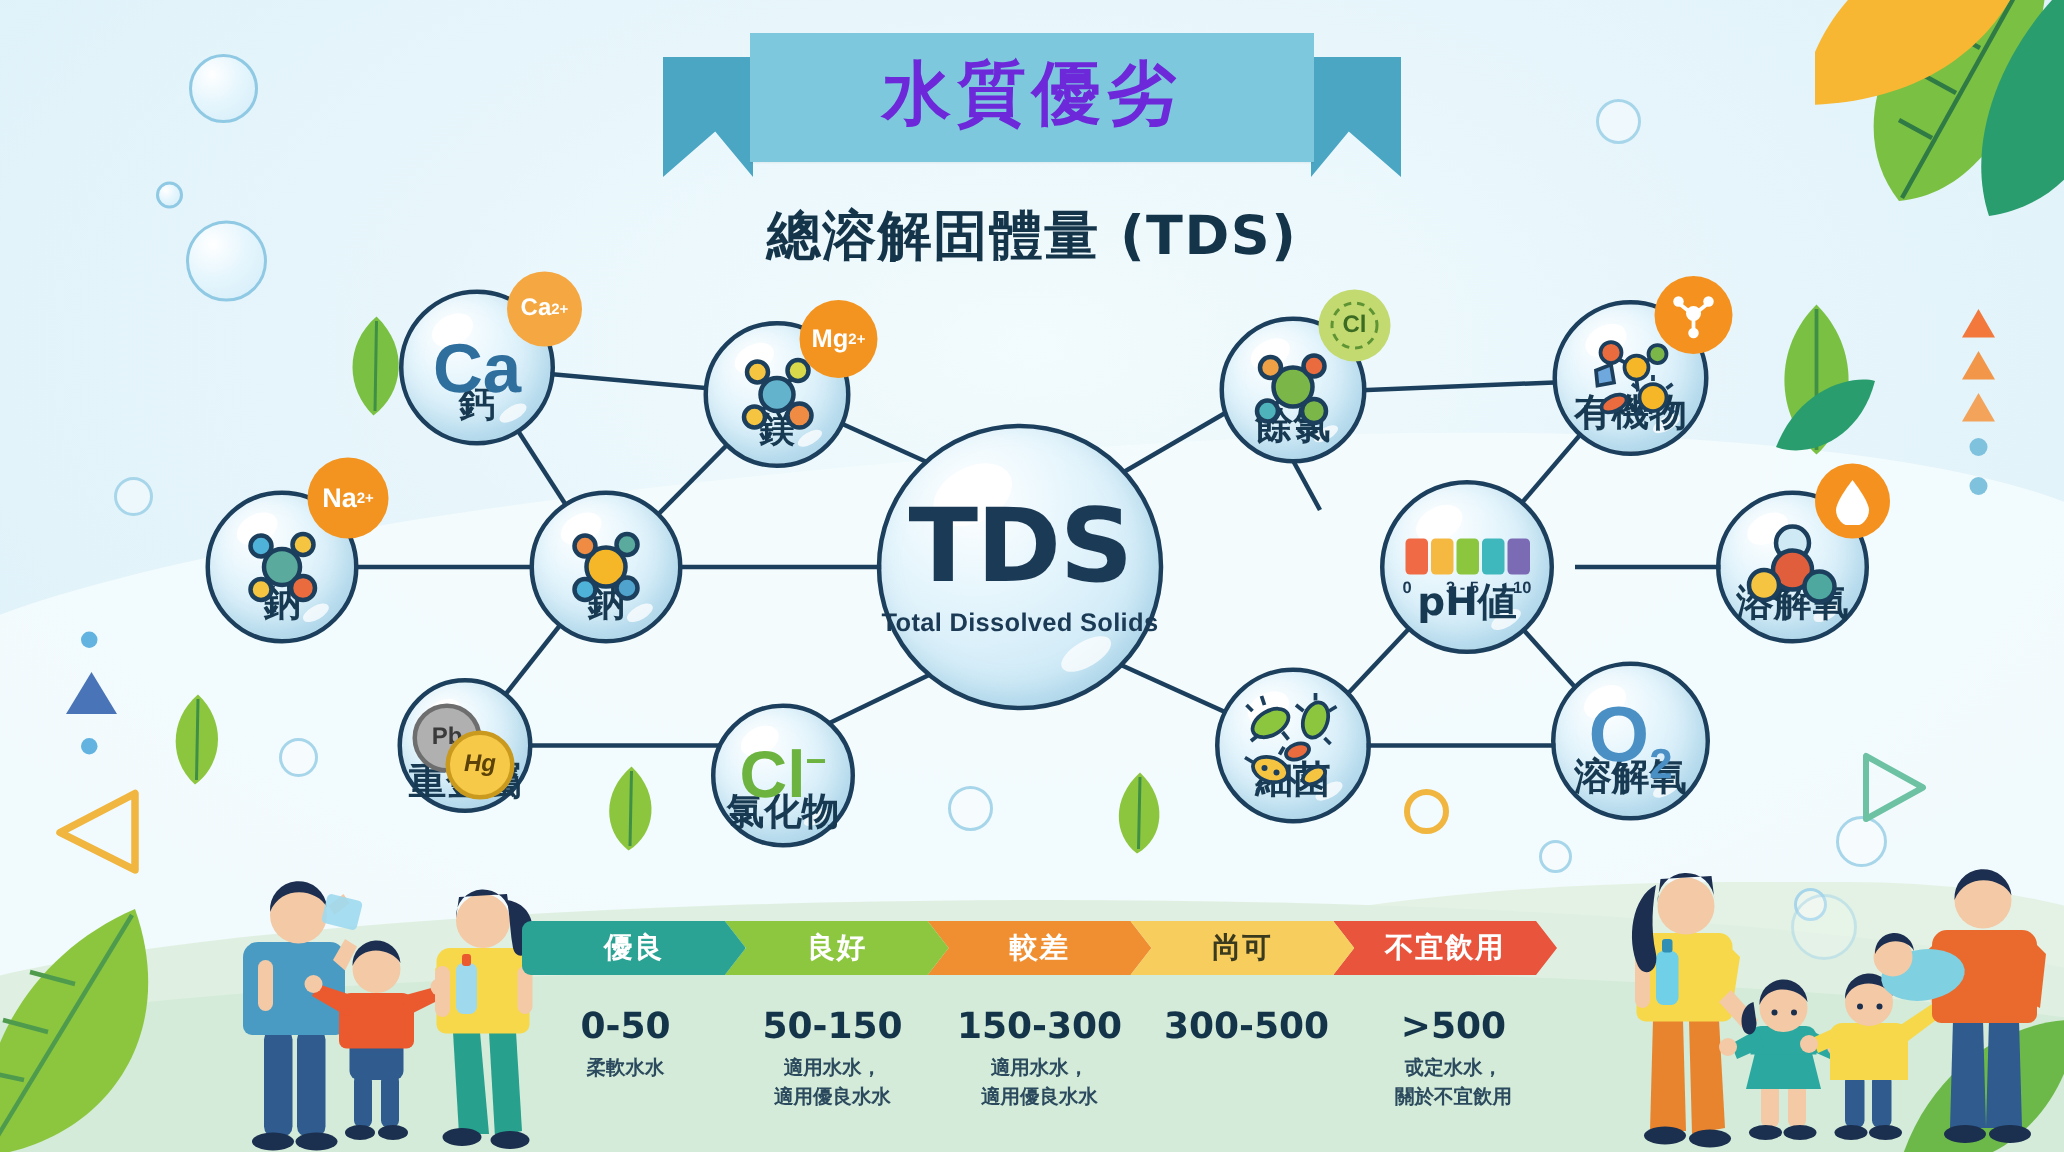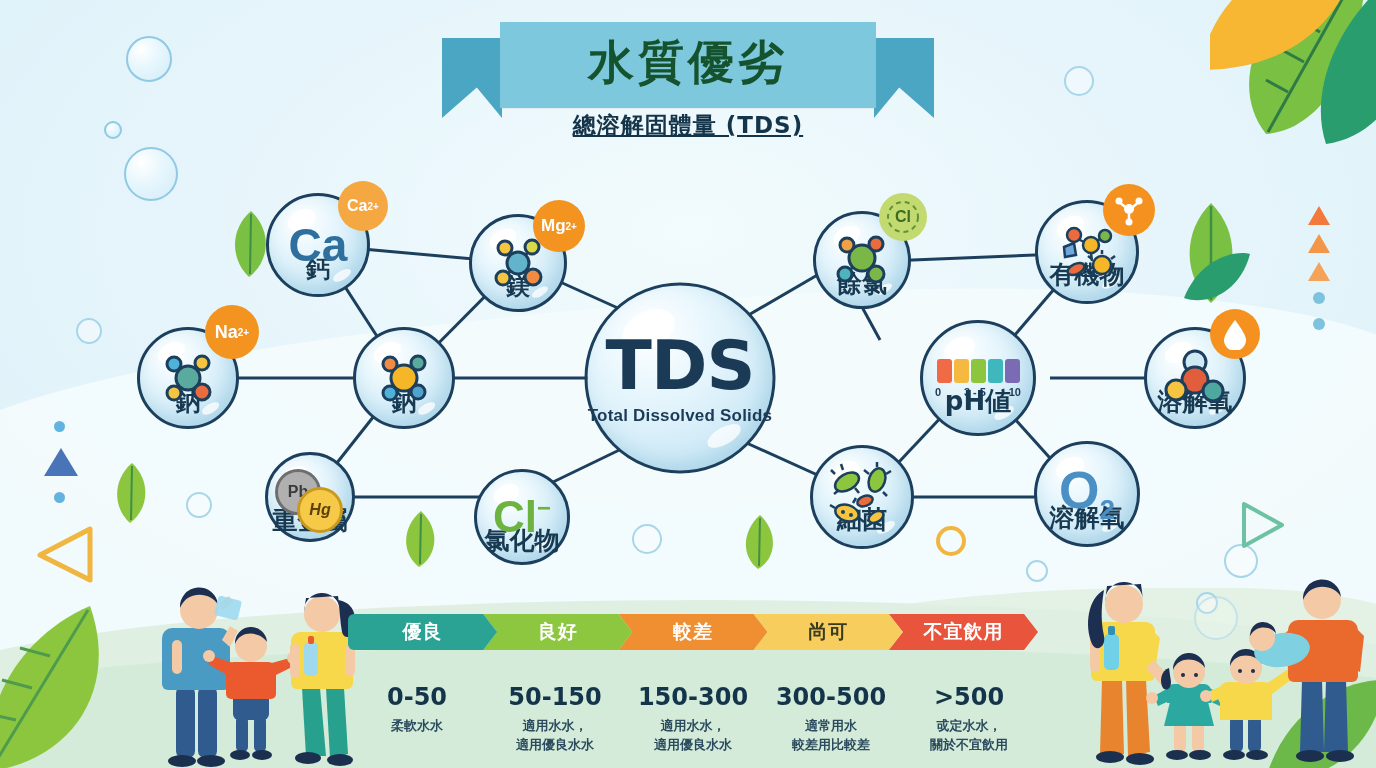--- a/index.html
+++ b/index.html
@@ -35,24 +35,24 @@
   .dot{position:absolute;border-radius:50%;pointer-events:none;}
 
   
   #title-wrap{position:absolute;left:0;top:22px;width:1376px;text-align:center;}
   .ribbon{position:relative;display:inline-block;}
   .ribbon-tail{position:absolute;top:16px;width:60px;height:80px;background:#4ba6c4;}
   .ribbon-tail.l{left:-58px;clip-path:polygon(0 0,100% 0,100% 100%,58% 62%,0 100%);}
   .ribbon-tail.r{right:-58px;clip-path:polygon(0 0,100% 0,100% 100%,42% 62%,0 100%);}
   .ribbon-body{position:relative;background:#7ec8dd;padding:10px 88px 14px;
     box-shadow:0 1px 0 rgba(0,0,0,.04);}
-  .ribbon-body span{font-size:46px;font-weight:bold;color:#14532d;letter-spacing:4px;
+  .ribbon-body span{font-size:46px;font-weight:bold;color:#6d28d9;letter-spacing:4px;
     font-family:"DejaVu Sans","Liberation Sans",sans-serif;}
-  #subtitle{margin-top:2px;font-size:23px;font-weight:bold;color:#14344a;letter-spacing:1px;
-    font-family:"DejaVu Sans","Liberation Sans",sans-serif;text-decoration:underline;}
+  #subtitle{margin-top:25px;font-size:36px;font-weight:bold;color:#14344a;letter-spacing:1px;
+    font-family:"DejaVu Sans","Liberation Sans",sans-serif;}
 
   
   #network{position:absolute;left:0;top:0;width:1376px;height:768px;}
   #links{position:absolute;left:0;top:0;}
 
   .node{position:absolute;transform:translate(-50%,-50%);}
   .bubble{position:relative;border-radius:50%;
     background:radial-gradient(circle at 34% 26%, #ffffff 0%, #e9f7fd 30%, #cfeaf7 70%, #bfe2f4 100%);
     border:3px solid #1b3f5c;display:flex;align-items:center;justify-content:center;
     box-shadow:inset -6px -8px 18px rgba(120,180,210,.35);}
@@ -83,21 +83,21 @@
   .ph-ticks{position:relative;z-index:4;display:flex;justify-content:space-between;
     width:86px;margin-top:3px;font-size:11px;font-weight:bold;color:#1b3a55;}
 
   
   #scale{position:absolute;left:348px;top:614px;width:690px;}
   #scale-arrows{display:flex;height:52px;}
   .arrow{position:relative;height:36px;display:flex;align-items:center;justify-content:center;
     color:#fff;font-weight:bold;font-size:19px;letter-spacing:1px;
     font-family:"DejaVu Sans","Liberation Sans",sans-serif;}
   .arrow:first-child{border-radius:6px 0 0 6px;}
-  #scale-cells{display:flex;margin-top:17px;}
+  #scale-cells{display:flex;margin-top:4px;}
   .cell{text-align:center;}
   .cell-range{font-size:24px;font-weight:bold;color:#14344a;
     font-family:"DejaVu Sans","Liberation Sans",sans-serif;}
   .cell-desc{margin-top:6px;font-size:13px;font-weight:bold;color:#2b4a5e;line-height:1.45;
     font-family:"DejaVu Sans","Liberation Sans",sans-serif;}
 
   
   .people{position:absolute;bottom:0;pointer-events:none;}
 </style>
 </head>
@@ -497,21 +497,20 @@
         <div class="cell" style="flex: 1 1 0%;">
           <div class="cell-range">50-150</div>
           <div class="cell-desc">適用水水，<br>適用優良水水</div>
         </div>
         <div class="cell" style="flex: 1 1 0%;">
           <div class="cell-range">150-300</div>
           <div class="cell-desc">適用水水，<br>適用優良水水</div>
         </div>
         <div class="cell" style="flex: 1 1 0%;">
           <div class="cell-range">300-500</div>
-          <div class="cell-desc">適常用水<br>較差用比較差</div>
         </div>
         <div class="cell" style="flex: 1 1 0%;">
           <div class="cell-range">&gt;500</div>
           <div class="cell-desc">戓定水水，<br>關於不宜飲用</div>
         </div>
       </div>
   </div>
 
   <svg class="people" style="left:64px;width:300px;height:190px;" viewBox="0 0 300 190">
 

